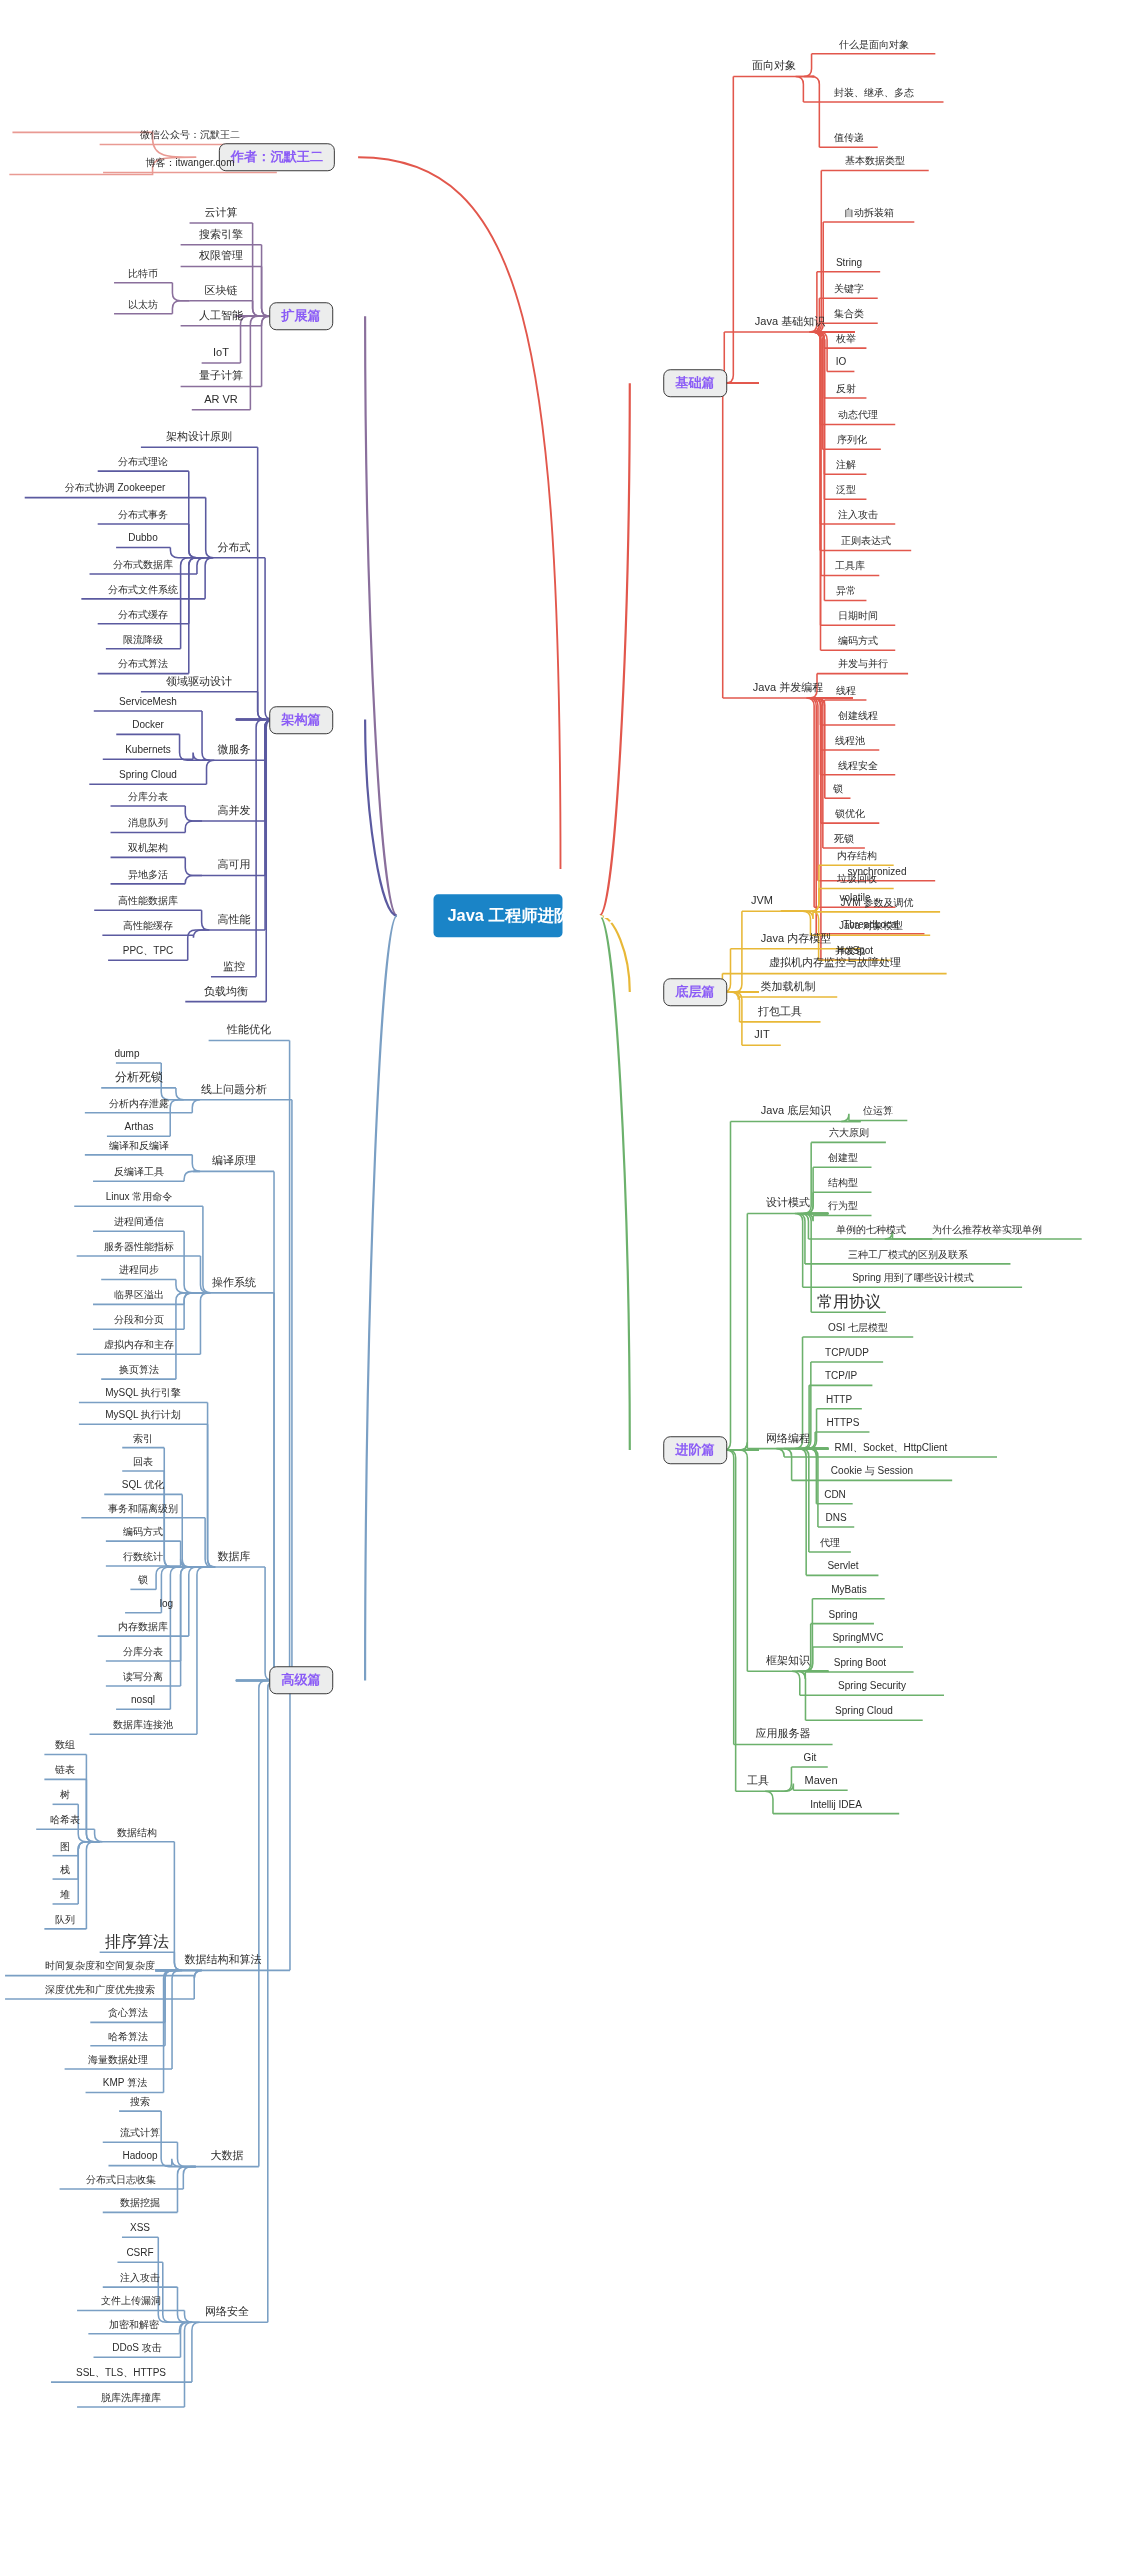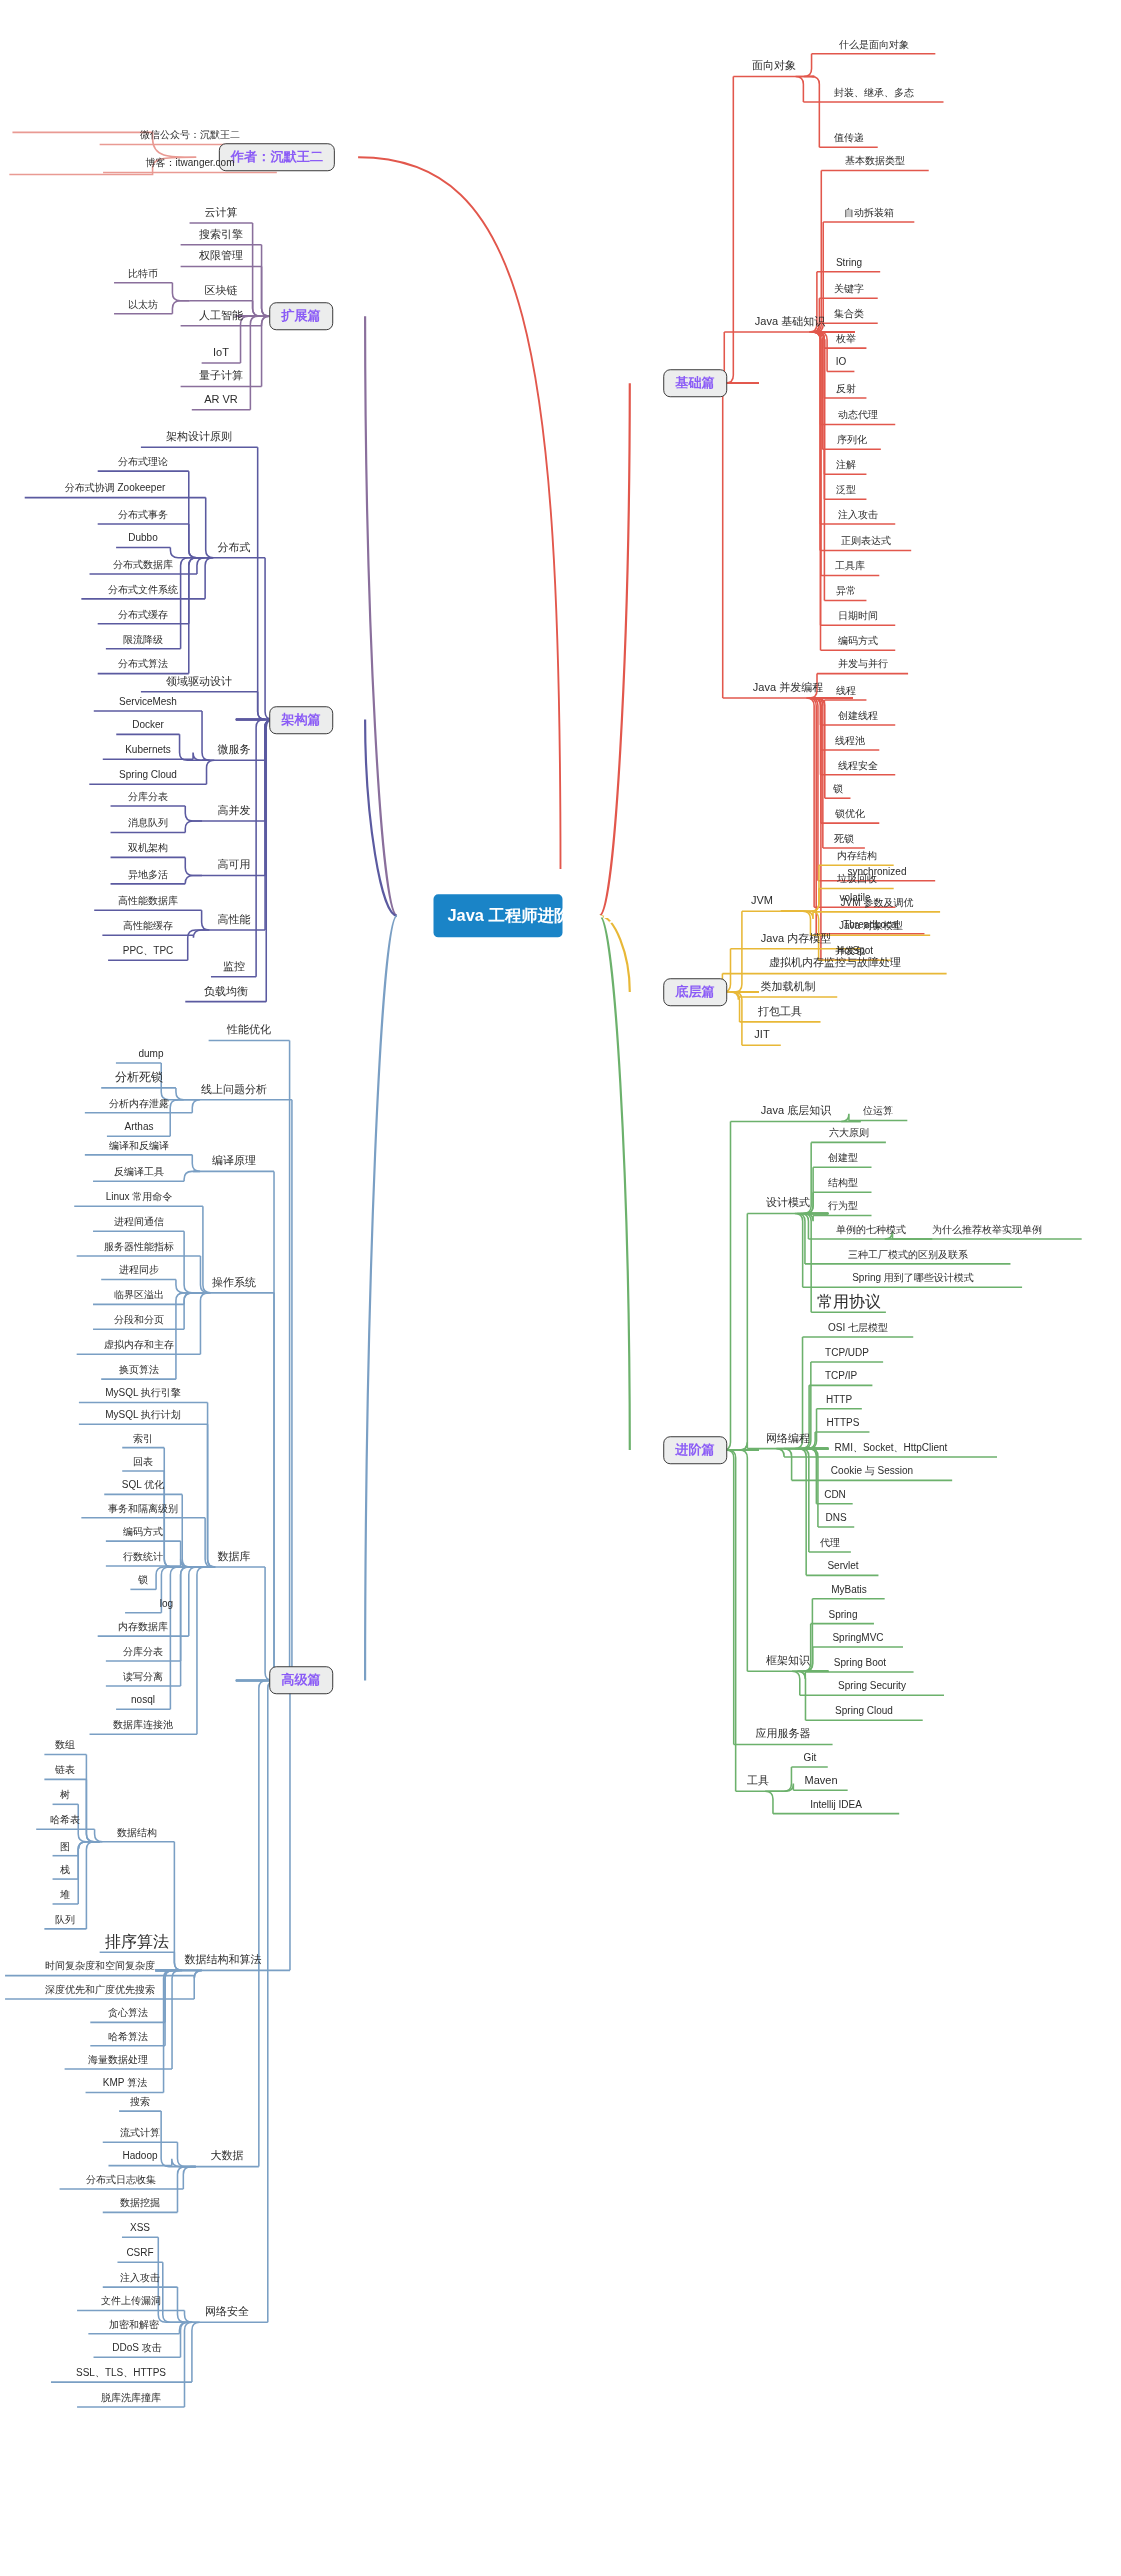--- a/index.html
+++ b/index.html
@@ -456,21 +456,21 @@
       <div class="node n3" style="left: 148px; top: 874px; font-size: 10px;">异地多活</div>
       <div class="node n2" style="left: 234px; top: 919px; font-size: 11px;">高性能</div>
       <div class="node n3" style="left: 148px; top: 900px; font-size: 10px;">高性能数据库</div>
       <div class="node n3" style="left: 148px; top: 925px; font-size: 10px;">高性能缓存</div>
       <div class="node n3" style="left: 148px; top: 950px; font-size: 10px;">PPC、TPC</div>
       <div class="node n2" style="left: 234px; top: 966px; font-size: 11px;">监控</div>
       <div class="node n2" style="left: 226px; top: 991px; font-size: 11px;">负载均衡</div>
       <div class="node topic" style="left: 301px; top: 1680px; background: rgb(236, 237, 237); font-size: 13.2px;">高级篇</div>
       <div class="node n2" style="left: 249px; top: 1029px; font-size: 11px;">性能优化</div>
       <div class="node n2" style="left: 234px; top: 1089px; font-size: 11px;">线上问题分析</div>
-      <div class="node n3" style="left: 151px; top: 1053px; font-size: 10px;">dump</div>
+      <div class="node n3" style="left: 127px; top: 1053px; font-size: 10px;">dump</div>
       <div class="node n3" style="left: 139px; top: 1078px; font-size: 12px;">分析死锁</div>
       <div class="node n3" style="left: 139px; top: 1103px; font-size: 10px;">分析内存泄露</div>
       <div class="node n3" style="left: 139px; top: 1126px; font-size: 10px;">Arthas</div>
       <div class="node n2" style="left: 234px; top: 1160px; font-size: 11px;">编译原理</div>
       <div class="node n3" style="left: 139px; top: 1145px; font-size: 10px;">编译和反编译</div>
       <div class="node n3" style="left: 139px; top: 1171px; font-size: 10px;">反编译工具</div>
       <div class="node n2" style="left: 234px; top: 1282px; font-size: 11px;">操作系统</div>
       <div class="node n3" style="left: 139px; top: 1196px; font-size: 10px;">Linux 常用命令</div>
       <div class="node n3" style="left: 139px; top: 1221px; font-size: 10px;">进程间通信</div>
       <div class="node n3" style="left: 139px; top: 1246px; font-size: 10px;">服务器性能指标</div>

